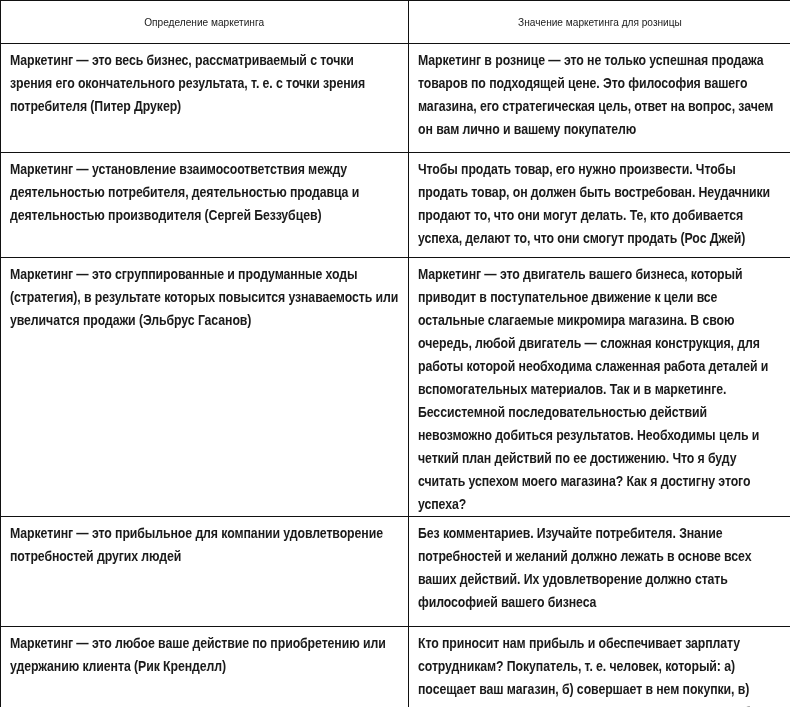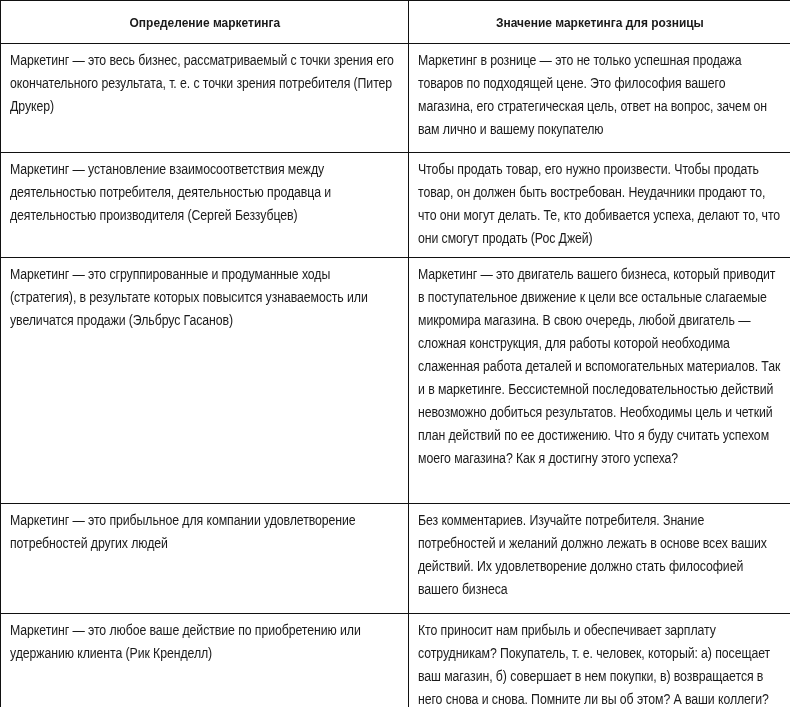--- a/index.html
+++ b/index.html
@@ -14,26 +14,27 @@
     table-layout: fixed;
     font-family: "Liberation Sans", "DejaVu Sans", sans-serif;
     color: #1a1a1a;
     background: #ffffff;
   }
   .doc-table td, .doc-table th {
     border: 1.5px solid #111111;
     vertical-align: top;
     padding: 5px 9px 0 9px;
     overflow: hidden;
+    font-weight: bold;
   }
   .doc-table th {
     vertical-align: middle;
     text-align: center;
-    font-size: 13px;
-    font-weight: bold;
+    font-size: 11px;
+    font-weight: normal;
     padding: 4px 24px;
     height: 34px;
   }
   .col-def  { width: 408px; }
   .col-mean { width: 382px; }
   .cell-text {
     font-size: 14px;
     line-height: 23px;
     letter-spacing: -0.1px;
     transform: scaleX(0.88);

